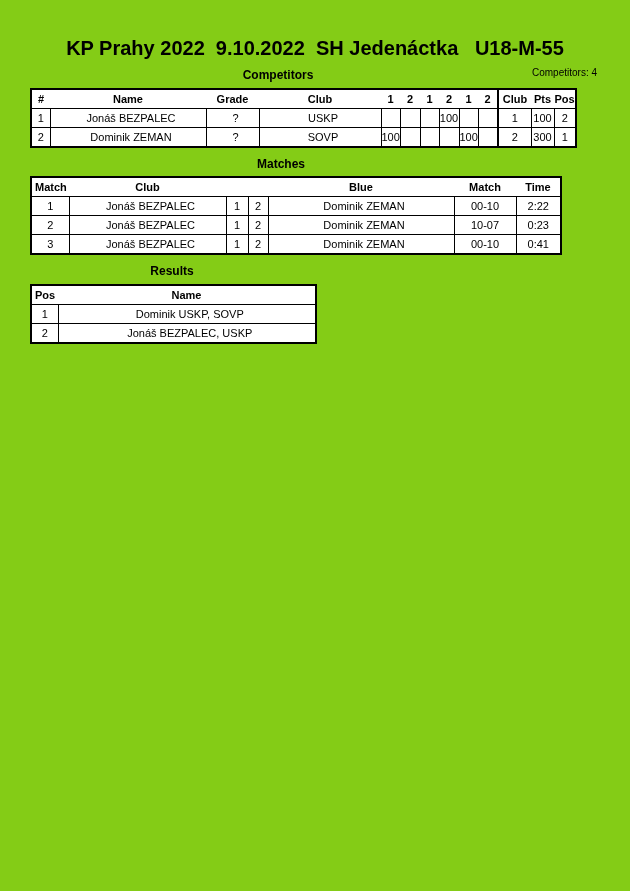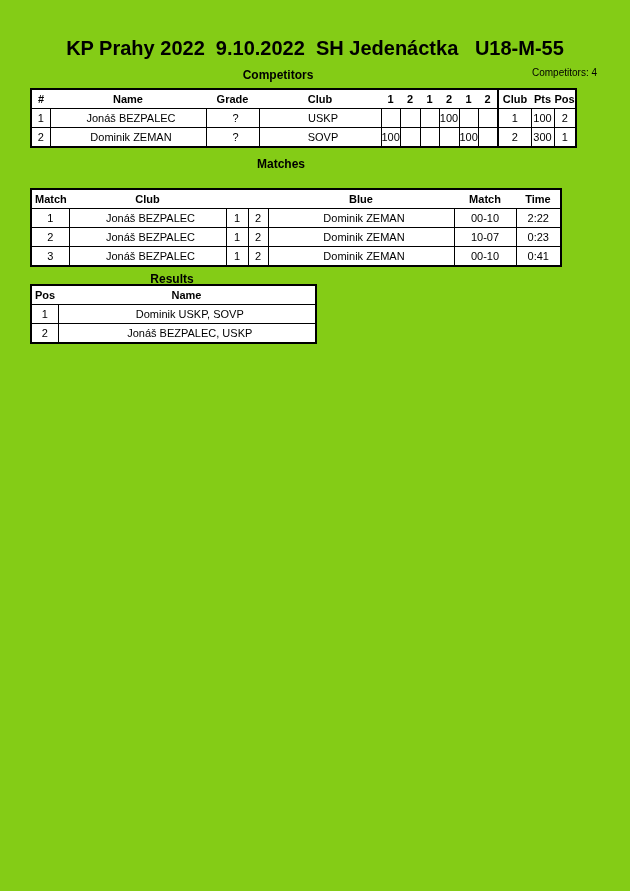--- a/index.html
+++ b/index.html
@@ -27,26 +27,26 @@
   }
   table.report th {
     font-weight:bold; border:none; border-bottom:1px solid #000; text-align:center;
   }
   table.report td { border:1px solid #000; text-align:center; }
   .al { text-align:left; padding-left:6px !important; }
   .alh { text-align:left !important; padding-left:3px !important; }
   .thl { border-left:2px solid #000 !important; }
 
   #competitors-table { left:30px; top:88px;  width:545px; }
-  #matches-table     { left:30px; top:176px; width:530px;margin-top:12px; }
+  #matches-table     { left:30px; top:176px; width:530px; }
   #results-table     { left:30px; top:284px; width:285px; }
 
   #competitors-heading { left:278px; top:68px; }
   #matches-heading     { left:281px; top:157px;text-align:center; }
-  #results-heading     { left:172px; top:272px; }
+  #results-heading     { left:172px; top:264px; }
 </style>
 </head>
 <body>
 
 <div class="page">
 
   <div class="title">KP Prahy 2022  9.10.2022  SH Jedenáctka   U18-M-55</div>
 
   <div class="section-heading" id="competitors-heading">Competitors</div>
 

